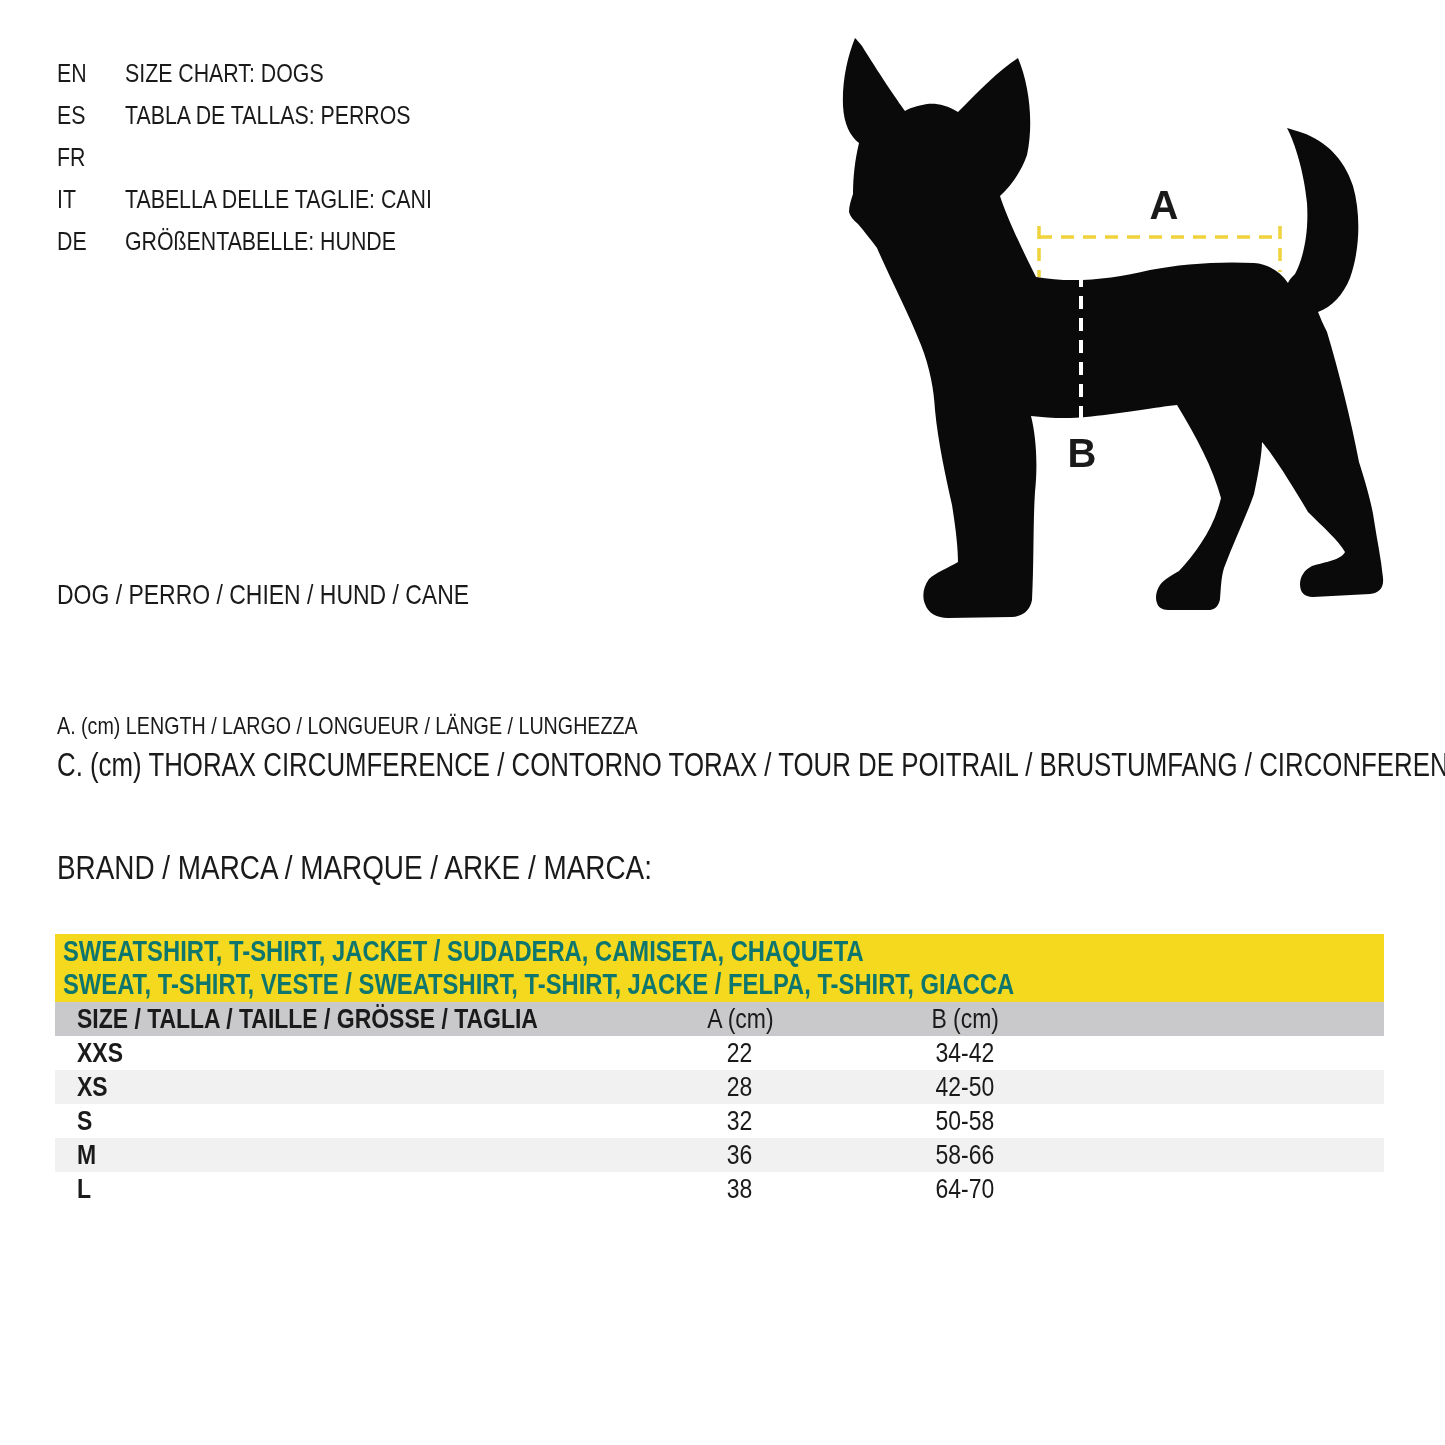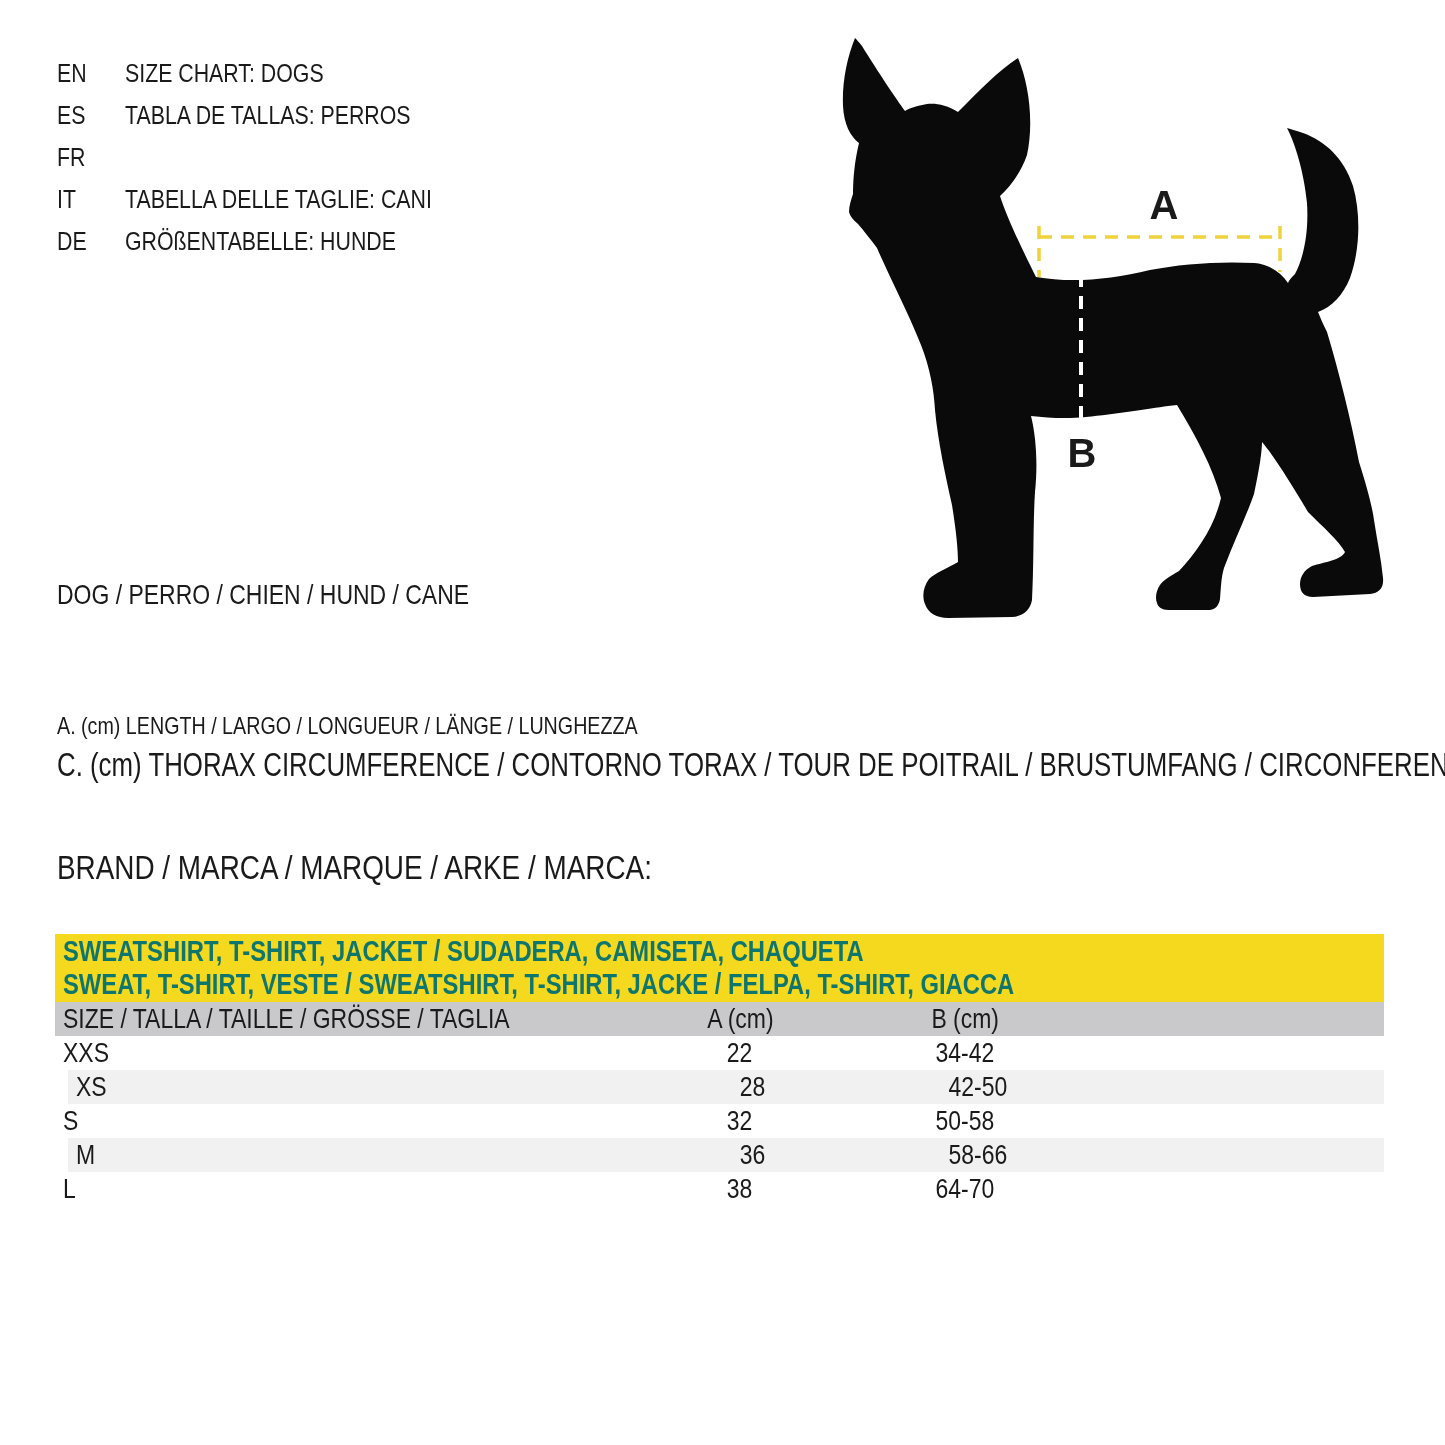--- a/index.html
+++ b/index.html
@@ -32,22 +32,22 @@
 
   
   .size-table{position:absolute;left:55px;top:934px;width:1329px;font-size:28px;}
   .band-yellow{
     background:var(--yellow);height:68px;padding-left:8px;
     display:flex;flex-direction:column;justify-content:center;
     font-weight:700;font-size:29px;line-height:33px;color:#0f766e;
   }
   .trow{display:grid;grid-template-columns:530px 310px 140px 1fr;align-items:center;height:34px;}
   .trow.thead{background:var(--header_gray);}
-  .trow.alt{background:var(--row_alt);margin-left:13px;}
-  .trow .c1{padding-left:8px;}
+  .trow.alt{background:var(--row_alt);}
+  .trow .c1{padding-left:22px;font-weight:bold;}
   .trow .c2,.trow .c3{text-align:center;}
 </style>
 </head>
 <body>
 
 <div>
 
   <section class="lang-block">
     <div class="lang-row">
       <span class="lang-code"><span class="cond">EN</span></span>

